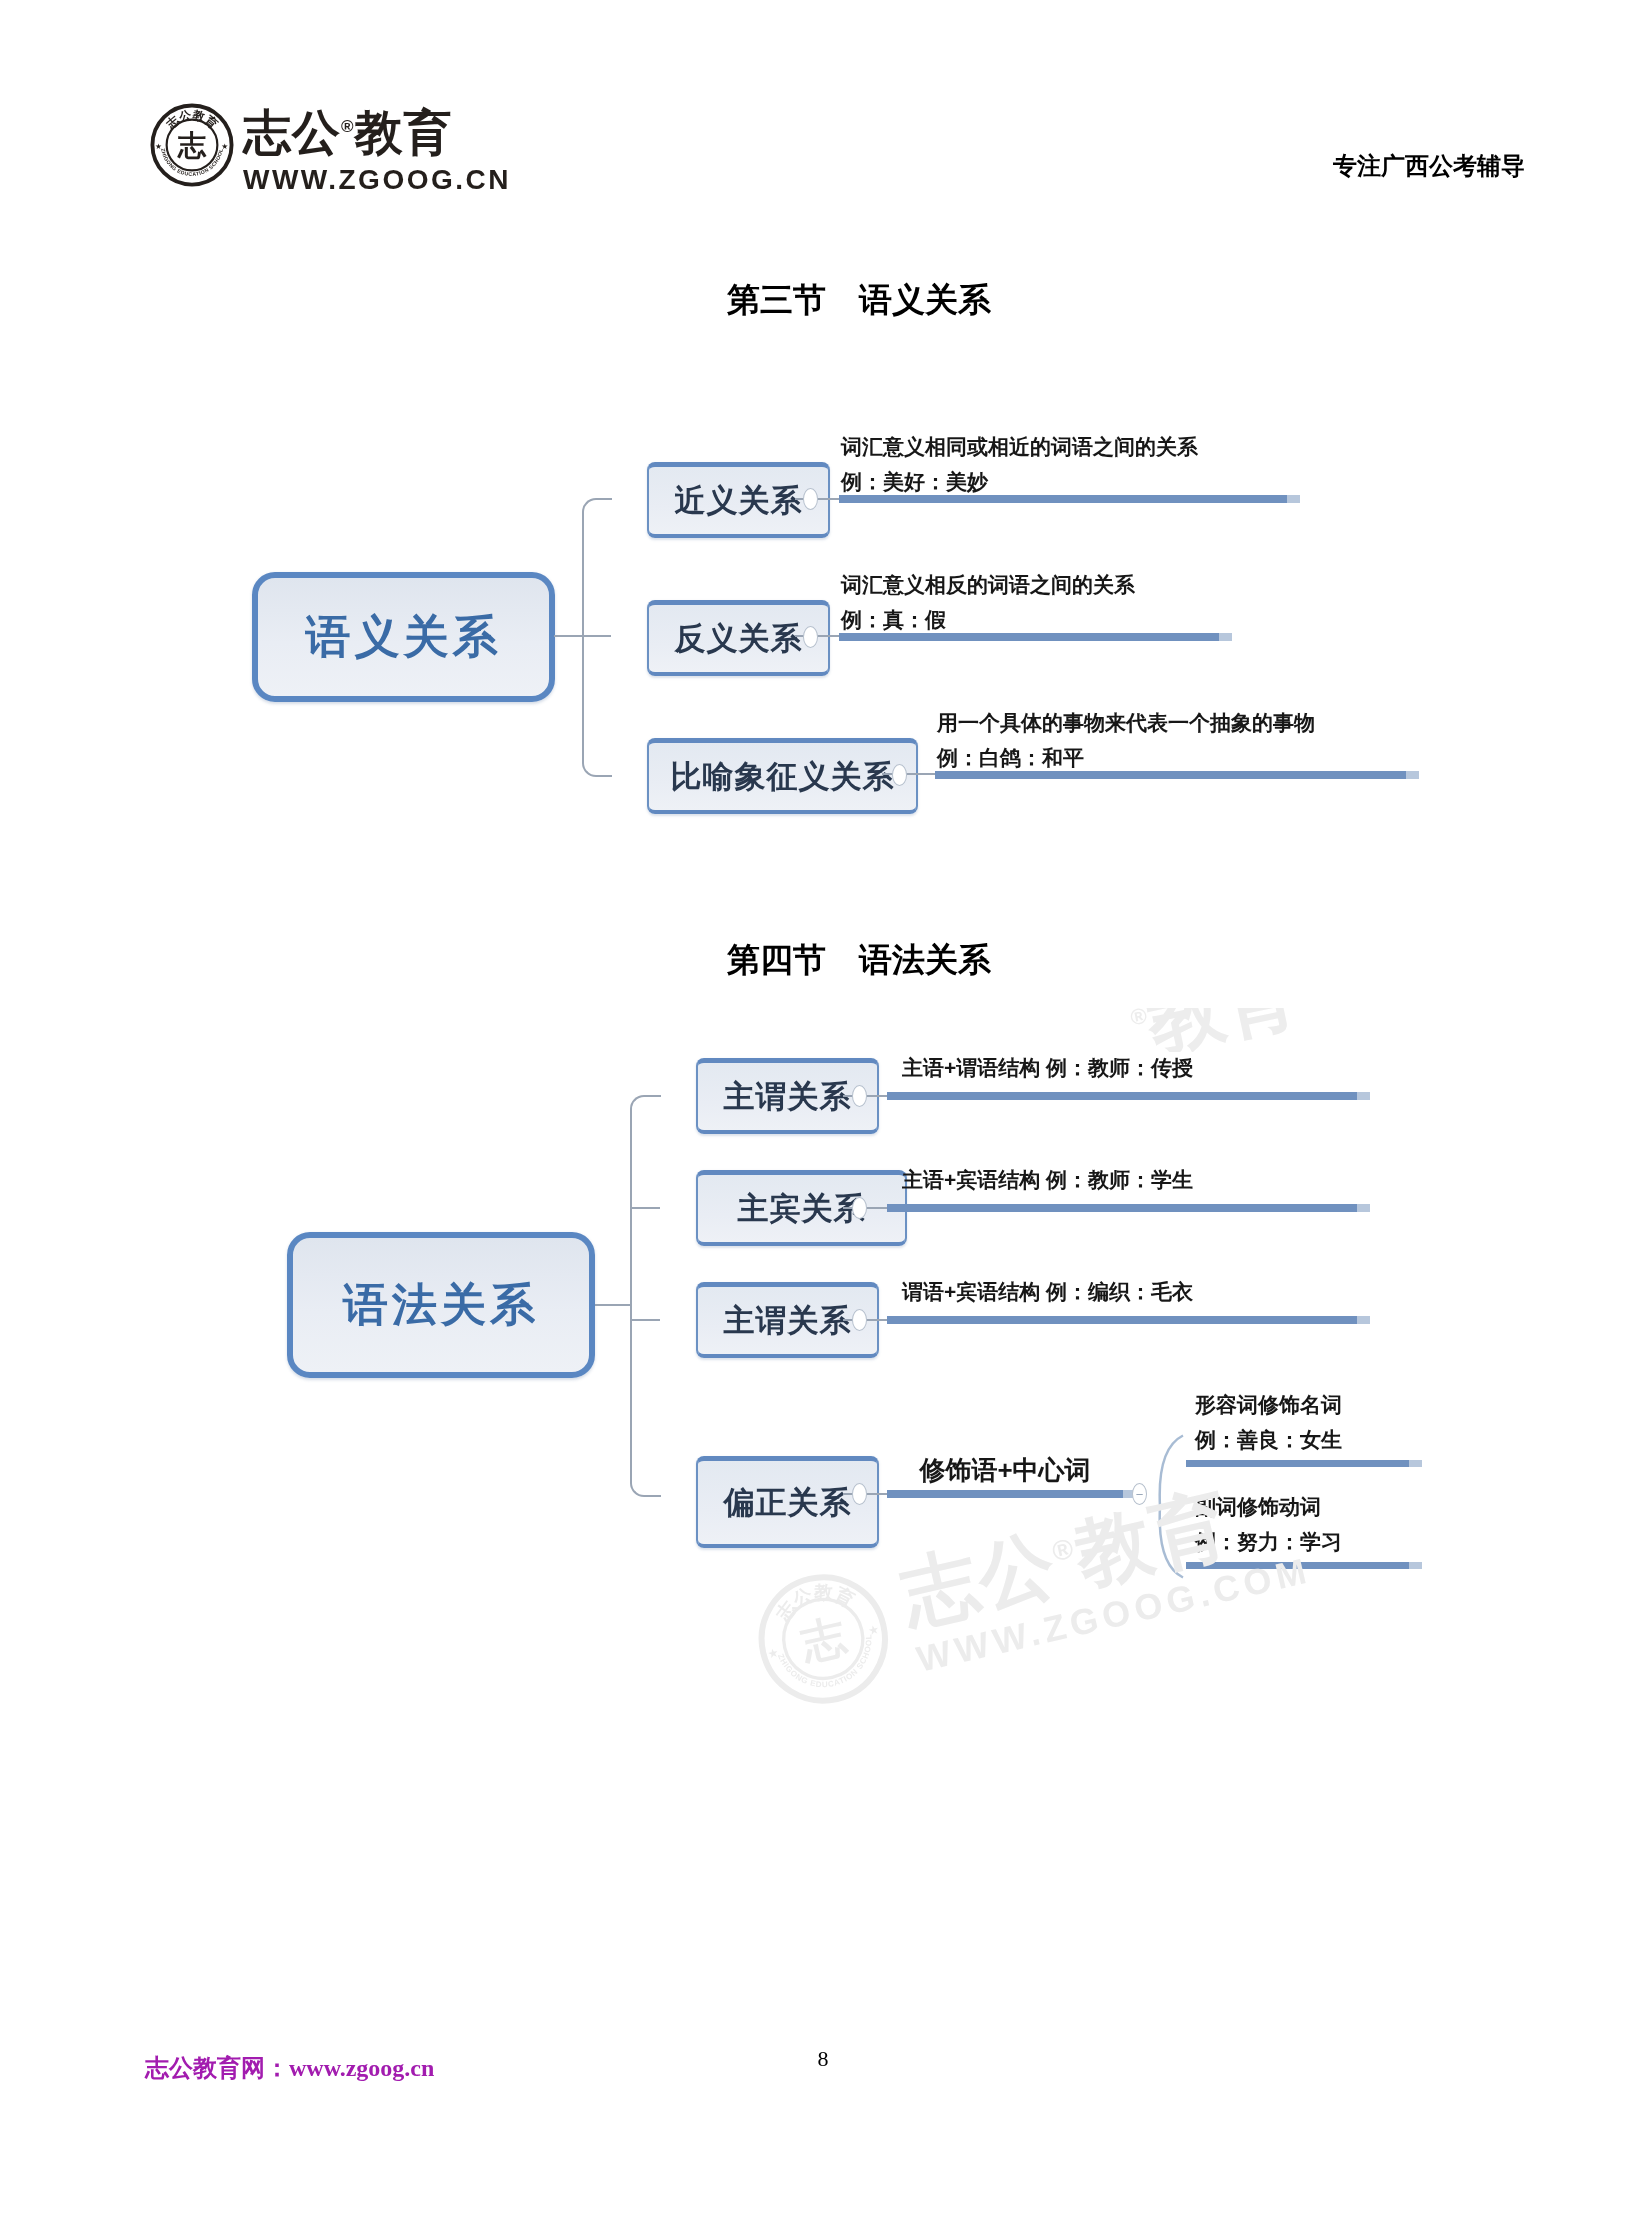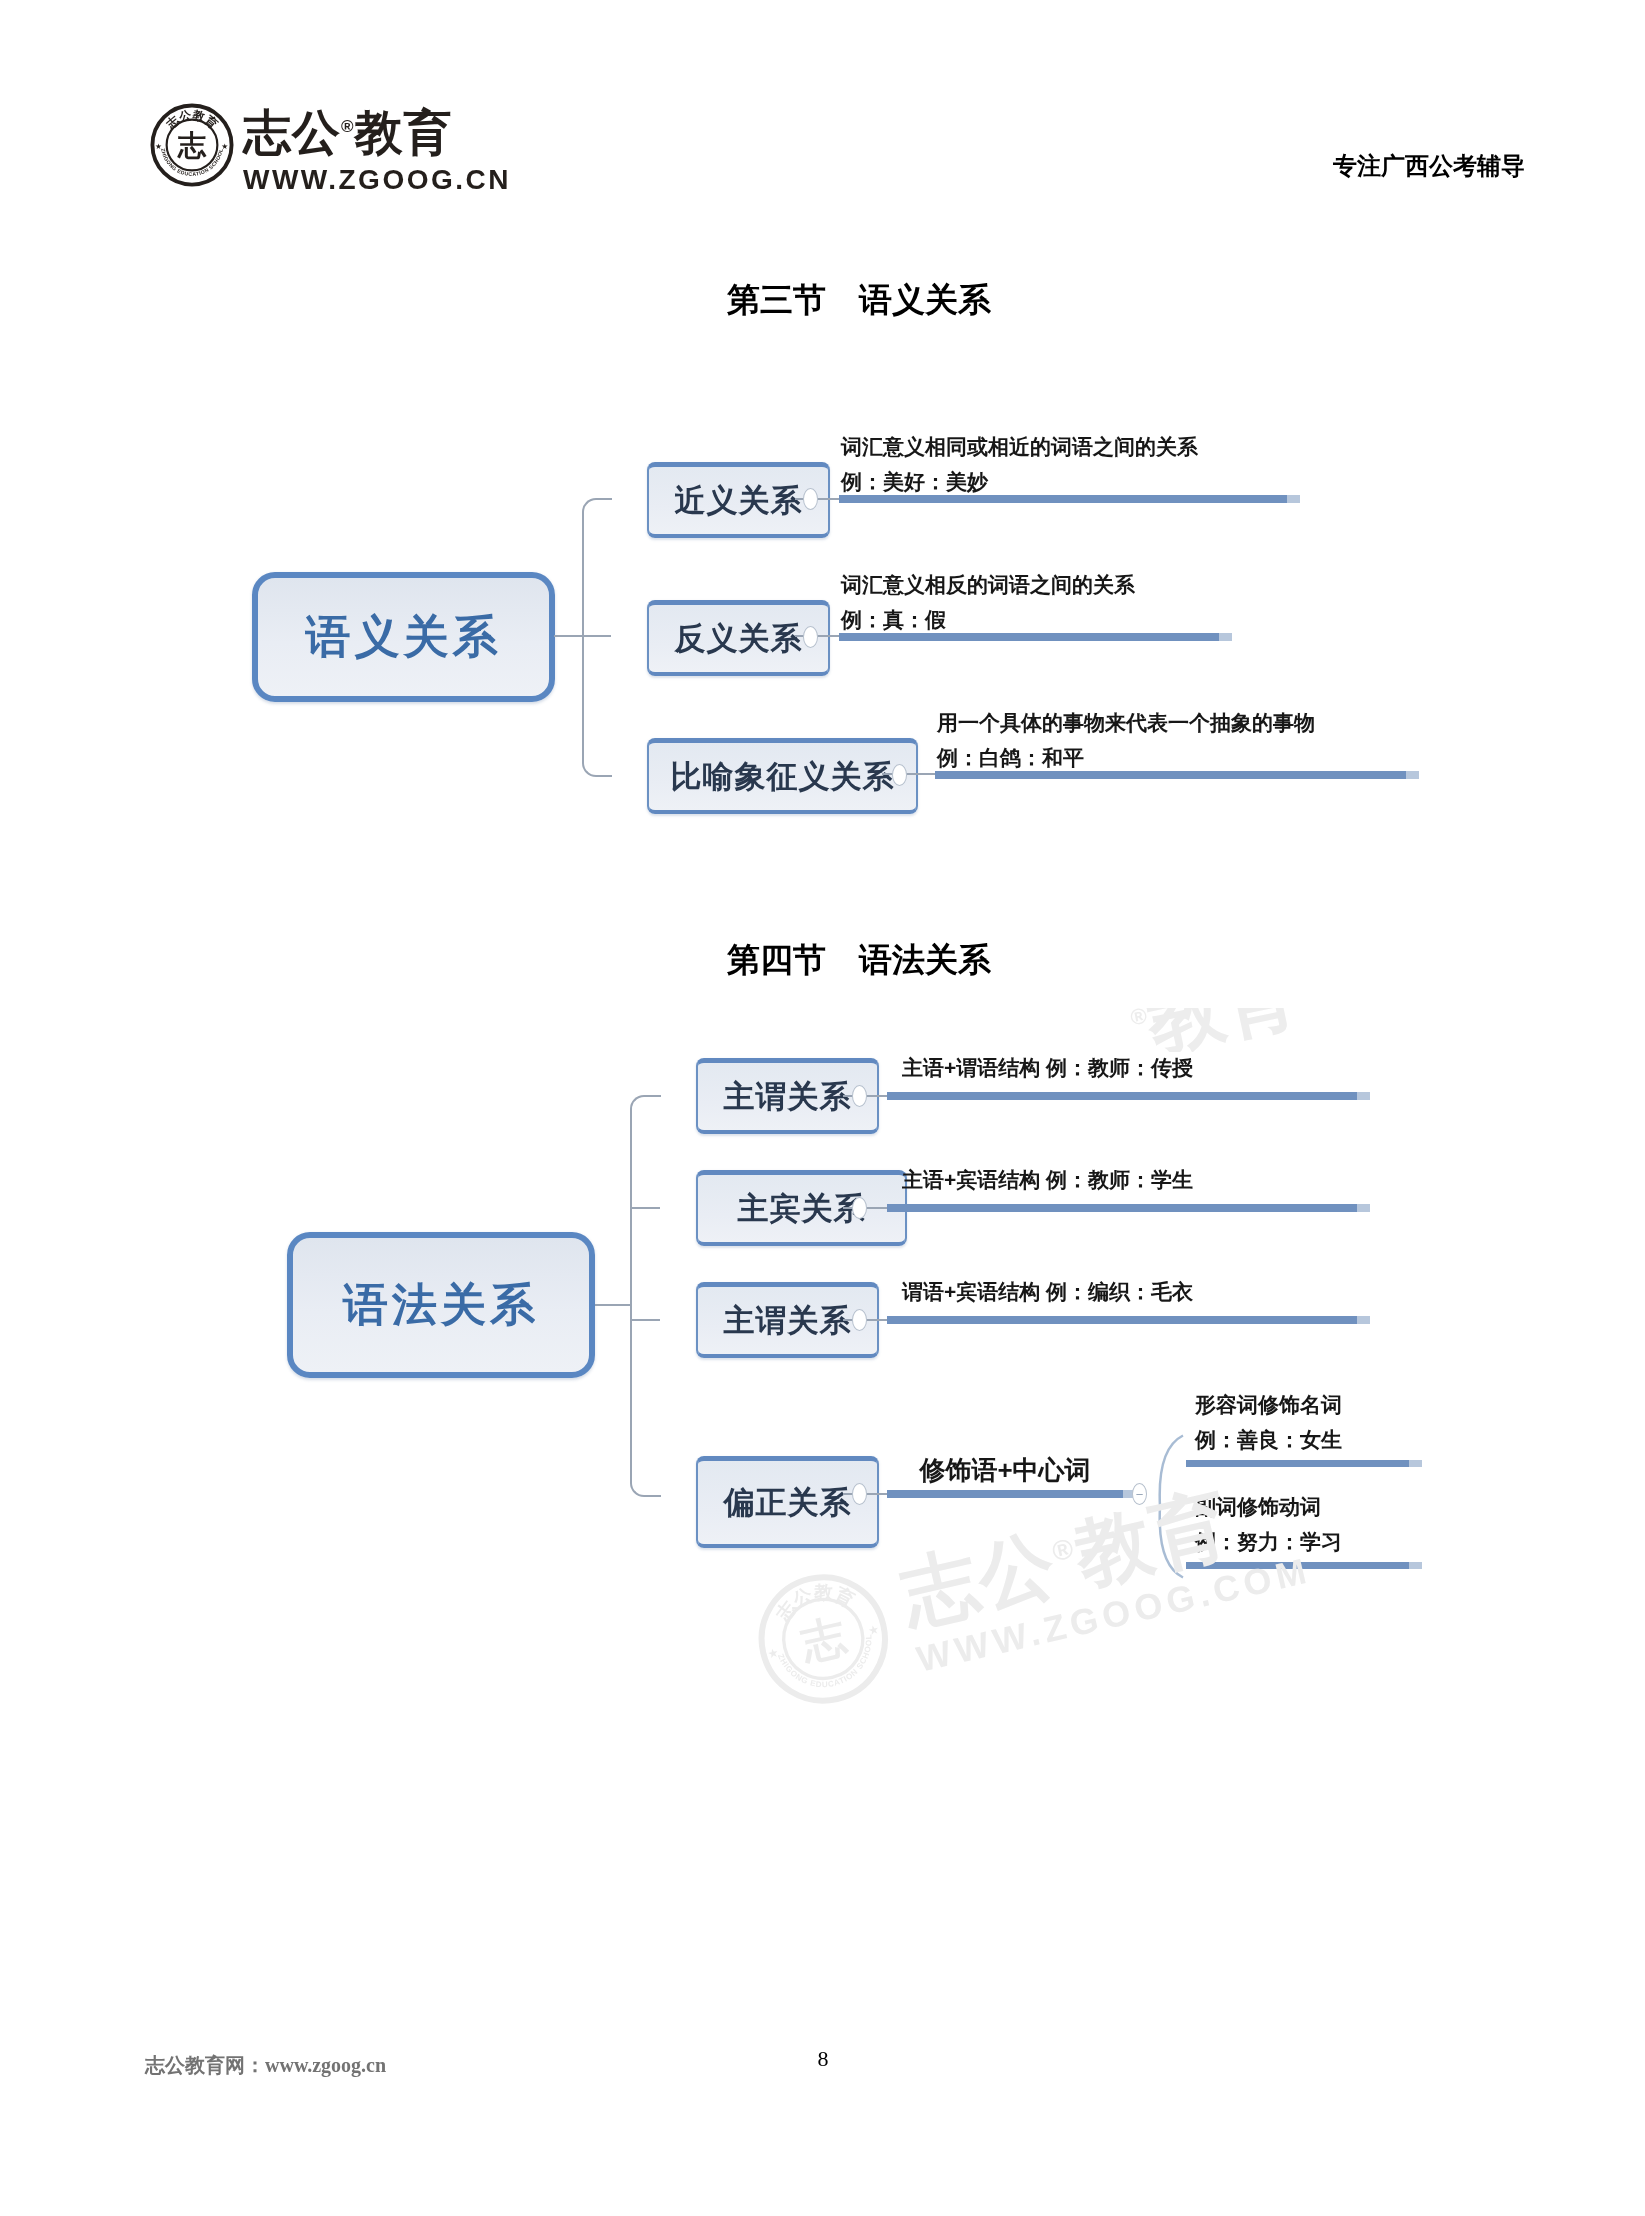--- a/index.html
+++ b/index.html
@@ -46,21 +46,21 @@
   
   .wm{color:var(--wm);display:flex;align-items:center;gap:20px;transform:rotate(-13deg);transform-origin:left center;}
   .wm .brand-line{color:var(--wm);font-size:76px;letter-spacing:2px;}
   .wm .brand-line sup{font-size:28px;}
   .wm-url{font-weight:700;font-size:36px;letter-spacing:5px;color:var(--wm);margin-top:5px;white-space:nowrap;}
   .wm-frag-box{overflow:hidden;}
   .wm-frag-inner{position:absolute;left:14px;top:-31px;transform:rotate(-12deg);transform-origin:left top;
     font-weight:900;font-size:76px;color:#ededed;white-space:nowrap;}
   .wm-frag-inner sup{font-size:22px;vertical-align:super;}
   
-  .footer-site{font-family:var(--serif);font-weight:700;font-size:20px;color:#737373;white-space:nowrap;}
+  .footer-site{font-family:var(--serif);font-weight:700;font-size:24px;color:#a21caf;white-space:nowrap;}
   .footer-page{left:0;width:1646px;text-align:center;font-family:var(--serif);font-size:22px;color:#000;}
   .seal{display:block;}
 </style>
 </head>
 <body>
 
 <div class="page">
 
   <svg width="0" height="0" style="position:absolute" aria-hidden="true">
     <symbol id="seal" viewBox="0 0 200 200">

